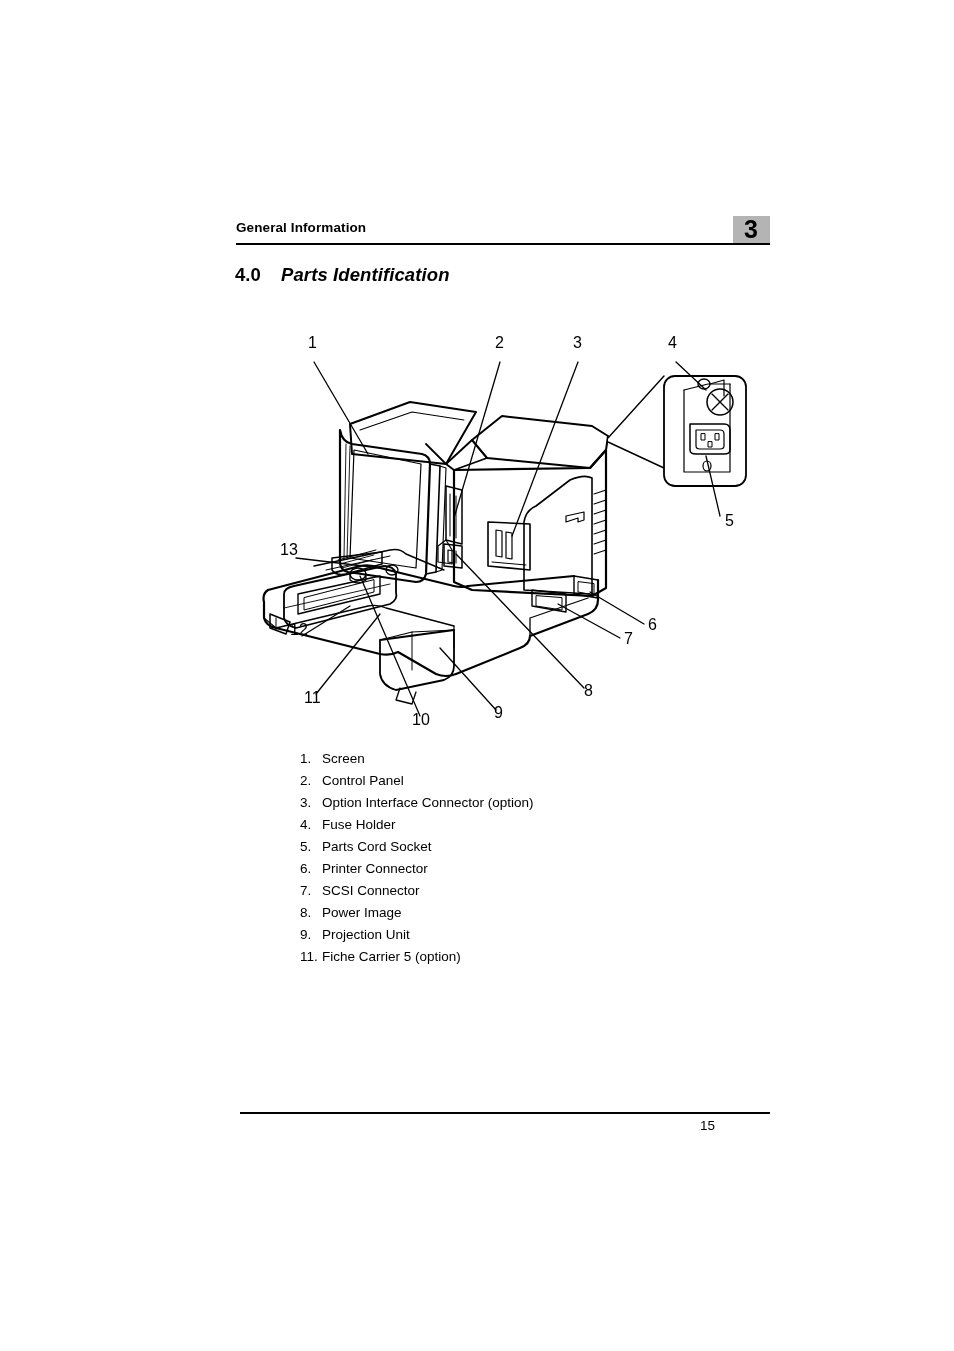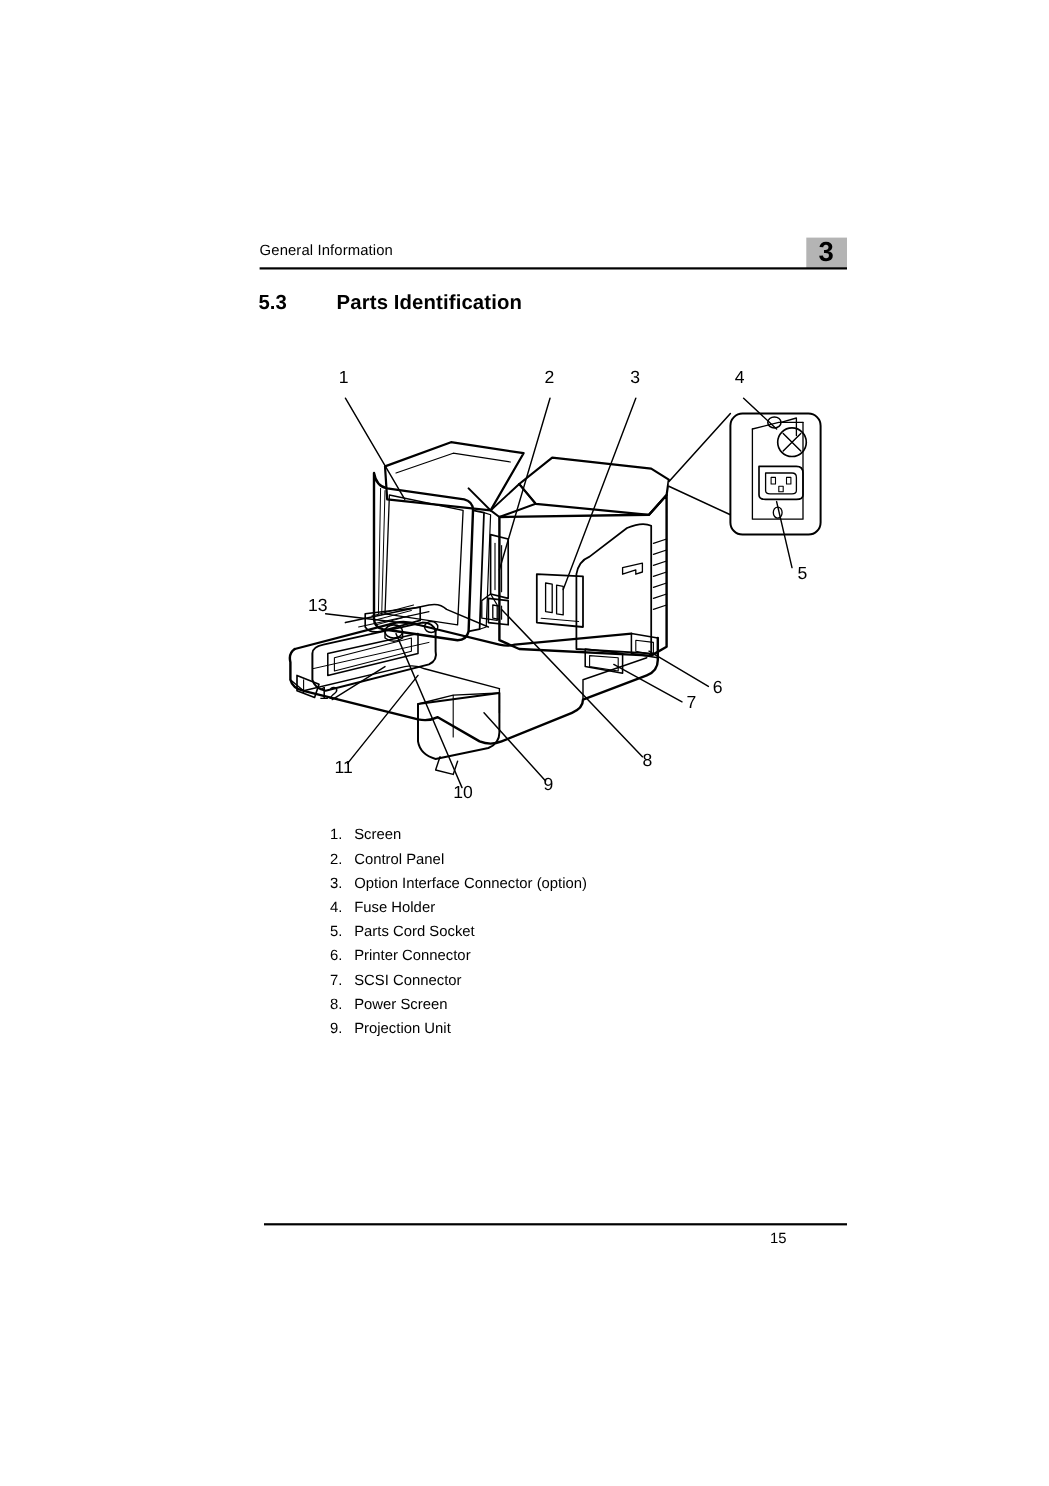--- a/index.html
+++ b/index.html
@@ -28,20 +28,21 @@
     width: 534px;
     height: 34px;
   }
   .header-title {
     position: absolute;
     left: 0;
     top: 6px;
     font-size: 13.5px;
     letter-spacing: 0.1px;
     white-space: nowrap;
+    font-weight: bold;
   }
   .chapter-box {
     position: absolute;
     left: 497px;
     top: 2px;
     width: 37px;
     height: 28px;
     background: #b4b4b4;
   }
   .chapter-num {
@@ -65,25 +66,26 @@
   
   .sec-num {
     position: absolute;
     left: 235px;
     top: 264px;
     font-size: 18.5px;
     font-weight: bold;
   }
   .sec-title {
     position: absolute;
-    left: 306px;
+    left: 281px;
     top: 264px;
     font-size: 18.5px;
     font-weight: bold;
     letter-spacing: 0.1px;
+    font-style: italic;
   }
 
   
   .figure {
     position: absolute;
     left: 240px;
     top: 318px;
     width: 540px;
     height: 420px;
   }
@@ -138,21 +140,21 @@
 
 <div class="page">
 
   <div class="header">
     <div class="header-title">General Information</div>
     <div class="chapter-box"></div>
     <div class="chapter-num">3</div>
     <div class="header-rule"></div>
   </div>
 
-  <div class="sec-num">5.3</div>
+  <div class="sec-num">4.0</div>
   <div class="sec-title">Parts Identification</div>
 
   <div class="figure">
     <svg width="540" height="420" viewBox="0 0 540 420" xmlns="http://www.w3.org/2000/svg">
       <g fill="none" stroke="#000000" stroke-width="1.5" stroke-linecap="round" stroke-linejoin="round">
 
         <g>
           <path d="M232 122 L262 98 L352 108 L368 118 L366 132 L350 150 L247 140 Z" stroke-width="2"></path>
           <path d="M247 140 L232 122"></path>
           <path d="M350 150 L366 132"></path>
@@ -366,24 +368,28 @@
     <div class="part-row">
       <span class="part-num">6.</span>
       <span class="part-label">Printer Connector</span>
     </div>
     <div class="part-row">
       <span class="part-num">7.</span>
       <span class="part-label">SCSI Connector</span>
     </div>
     <div class="part-row">
       <span class="part-num">8.</span>
-      <span class="part-label">Power Screen</span>
+      <span class="part-label">Power Image</span>
     </div>
     <div class="part-row">
       <span class="part-num">9.</span>
       <span class="part-label">Projection Unit</span>
     </div>
+    <div class="part-row">
+      <span class="part-num">11.</span>
+      <span class="part-label">Fiche Carrier 5 (option)</span>
+    </div>
   </div>
 
   <div class="footer-rule"></div>
   <div class="footer-page">15</div>
 
 </div>
 
 </body></html>

